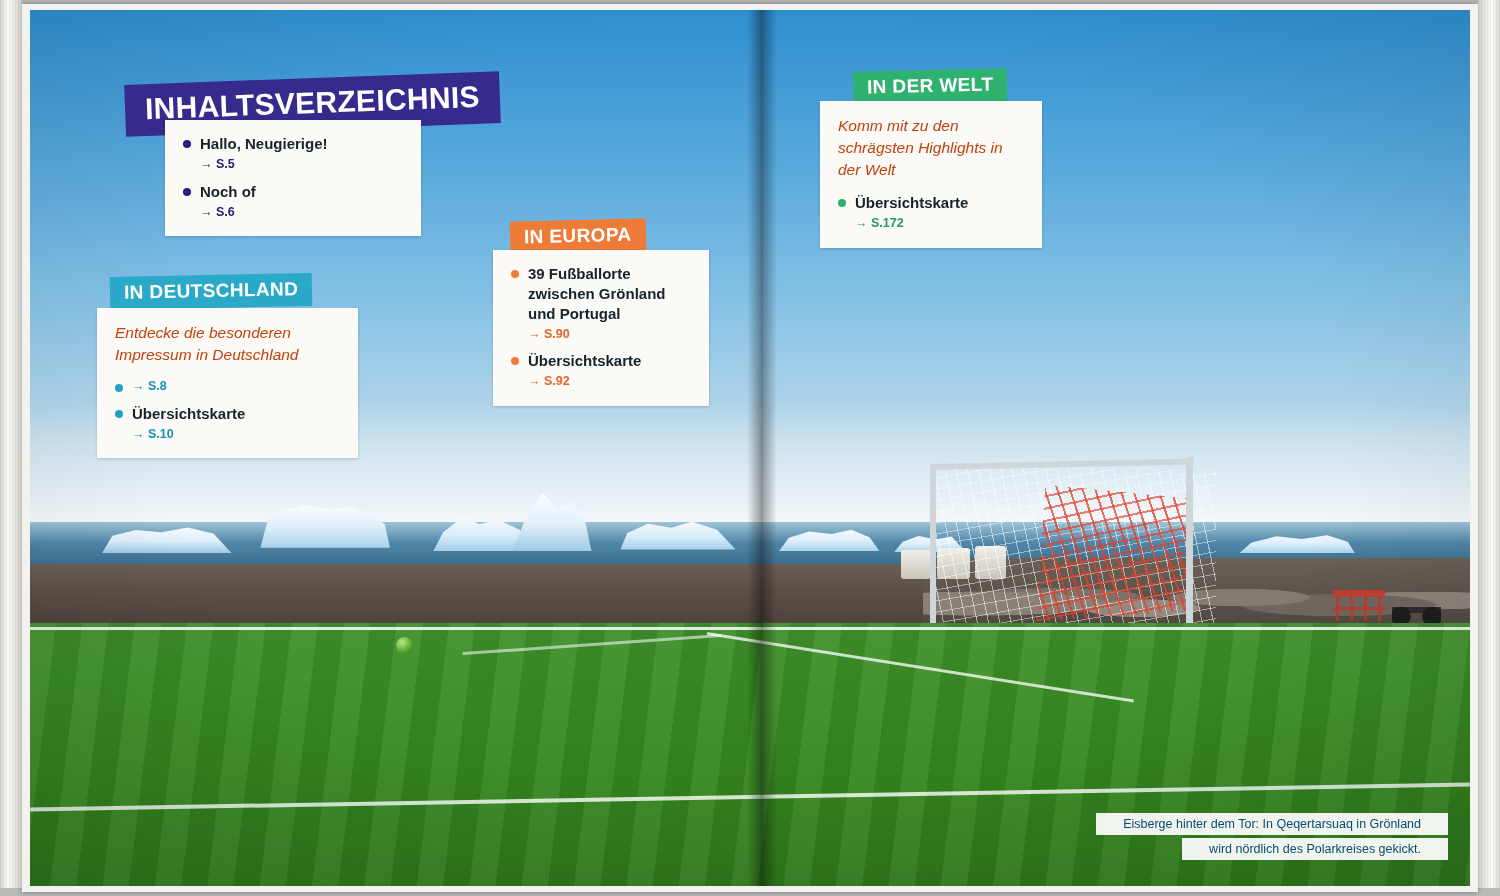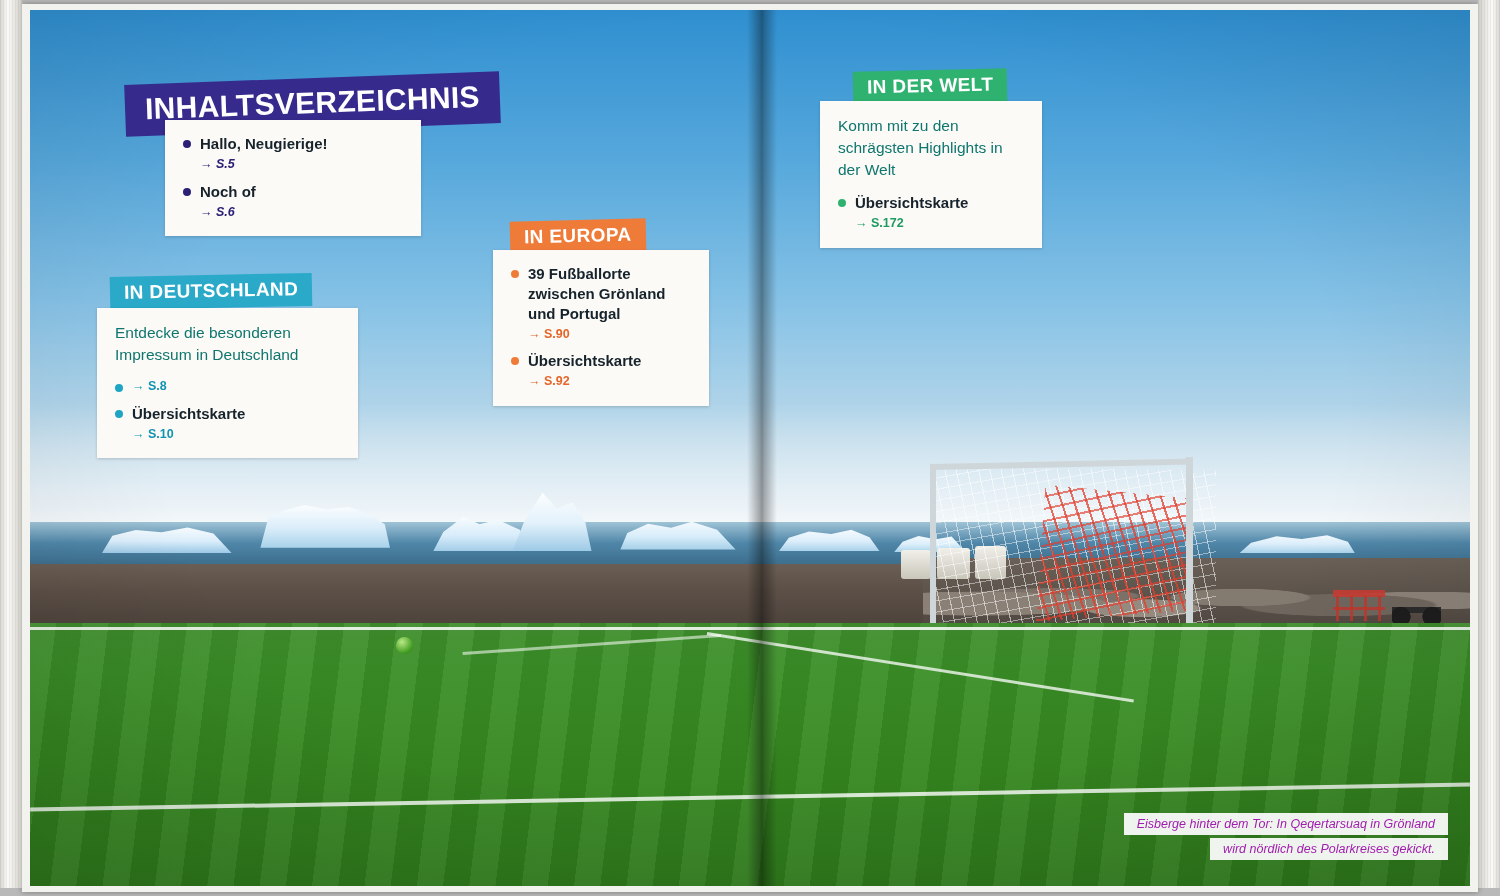--- a/index.html
+++ b/index.html
@@ -188,51 +188,51 @@
   .tag.teal{background:#2aa9c9;font-size:19px;transform:rotate(-1.2deg);}
   .tag.orange{background:#ef7b39;font-size:19px;transform:rotate(-1.4deg);}
   .tag.green{background:#2fb270;font-size:19px;transform:rotate(-1.3deg);}
 
   .card{
     position:absolute;background:#fbfaf6;
     box-shadow:0 1px 3px rgba(0,0,0,.18);
     padding:14px 18px 16px 18px;
   }
   .intro{
-    font-size:15.5px;line-height:1.42;color:#0f766e;margin:0 0 12px 0;
+    font-size:15.5px;line-height:1.42;color:#c2410c;margin:0 0 12px 0;font-style:italic;
   }
   ul.toc{list-style:none;margin:0;padding:0;}
   ul.toc li{
     position:relative;padding-left:17px;margin-bottom:9px;
     font-size:15px;line-height:1.33;color:#17232c;font-weight:bold;
   }
   ul.toc li:last-child{margin-bottom:0;}
   ul.toc li .dot{
     position:absolute;left:0;top:6px;width:8px;height:8px;border-radius:50%;
   }
   ul.toc li .pg{
     display:block;font-size:12.5px;font-weight:bold;margin-top:2px;
   }
   .dot-navy{background:#2b2076;}
   .dot-teal{background:#1fa5c4;}
   .dot-orange{background:#ef7b39;}
   .dot-green{background:#2fb270;}
-  .pg-navy{color:#2b2076;font-style:italic;}
+  .pg-navy{color:#2b2076;}
   .pg-teal{color:#1393b2;}
   .pg-orange{color:#e4662a;}
   .pg-green{color:#1f9b61;}
 
   
   .caption{
     position:absolute;right:52px;bottom:36px;text-align:right;
   }
   .caption span{
     display:inline-block;background:rgba(255,255,255,.92);
-    color:#a21caf;font-style:italic;font-size:12.5px;
-    padding:4px 13px;margin-top:3px;white-space:nowrap;
+    color:#0c4a6e;font-size:12.5px;
+    padding:4px 27px;margin-top:3px;white-space:nowrap;
   }
 </style>
 </head>
 <body>
 
 <div class="spread">
 
   <div class="paper"></div>
   <div class="edge left">
       <div class="edge-strip"></div>

